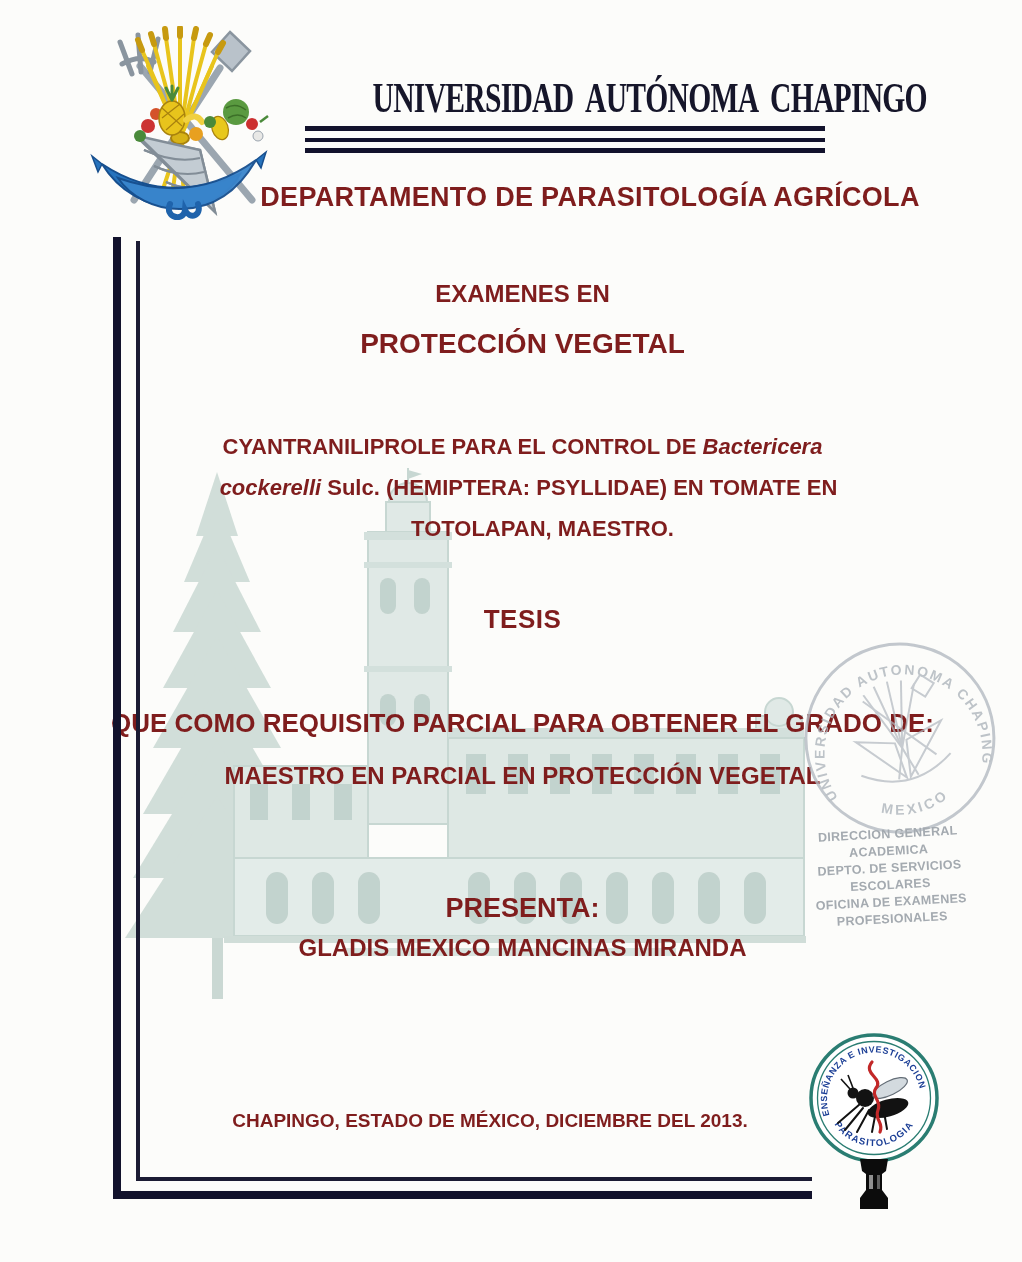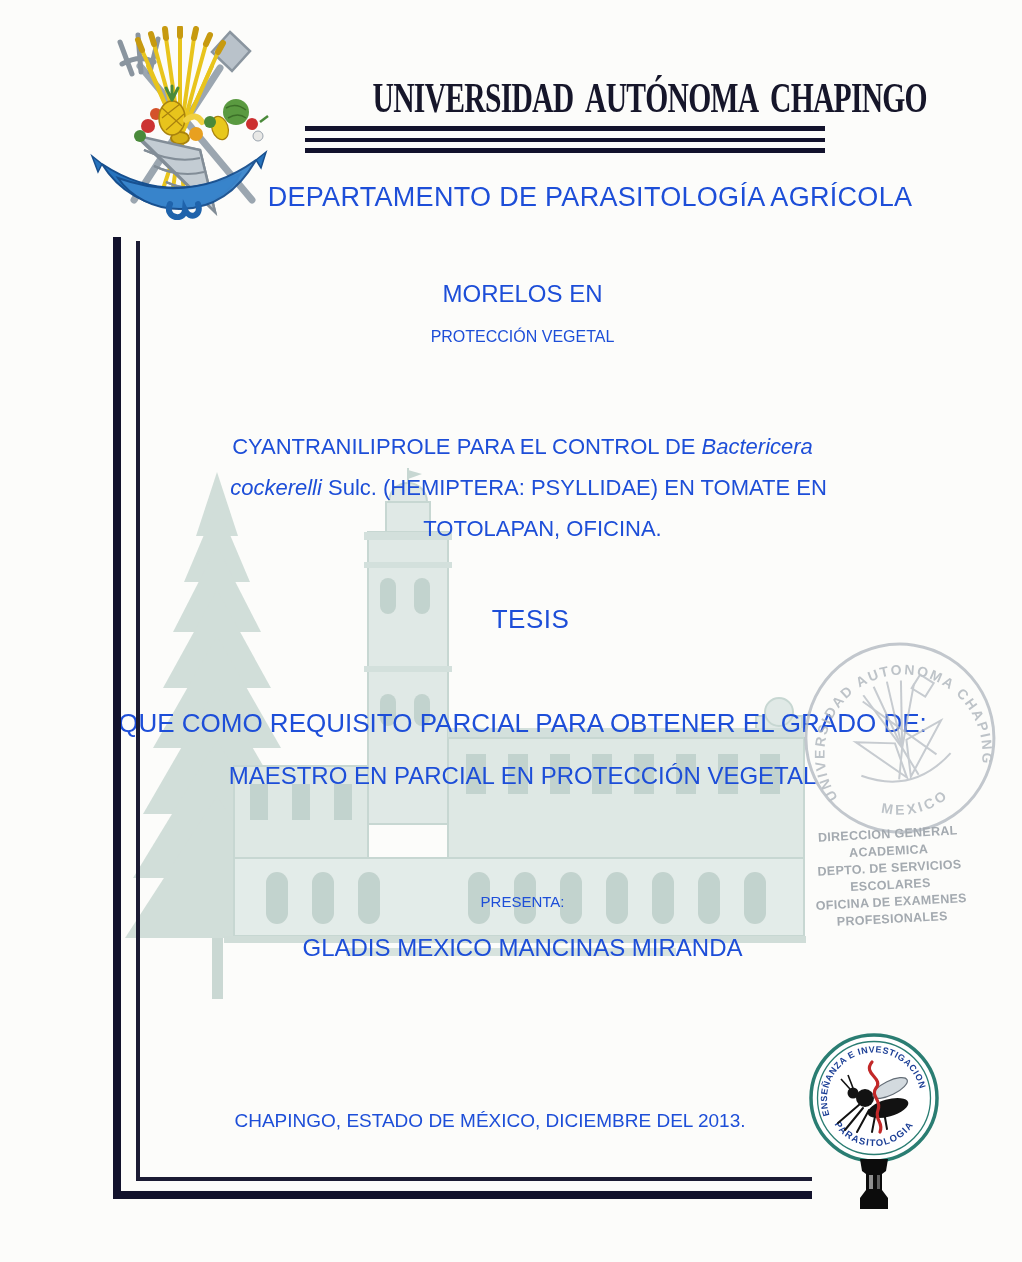--- a/index.html
+++ b/index.html
@@ -3,21 +3,21 @@
 <meta charset="utf-8">
 <style>
   html,body{margin:0;padding:0;background:#e8e8e8;}
   .page{
     position:relative; width:1022px; height:1262px; margin:0 auto;
     background:#fcfcfa; overflow:hidden;
     font-family:"Liberation Sans","DejaVu Sans",sans-serif;
     color:#1d1d35;
   }
   .abs{position:absolute;}
-  .block{position:absolute; text-align:center; font-weight:normal; color:#1d4ed8;}
+  .block{position:absolute; text-align:center; font-weight:bold; color:#7f1d1d;}
 
   
   .logo{left:88px; top:26px; width:182px; height:194px;}
   .uni-title{
     left:305px; top:74px; width:520px; text-align:center;
     font-family:"Liberation Serif","DejaVu Serif",serif;
     font-weight:bold; font-size:40px; color:#16162a;
     white-space:nowrap; word-spacing:9px; letter-spacing:-1px;
     transform:scale(0.74,1.08); transform-origin:50% 50%;
   }
@@ -42,28 +42,28 @@
   .stamp{
     left:782px; top:826px; width:216px; z-index:1;
     transform:rotate(-3deg);
     color:#a4aab0; font-weight:bold; font-size:12.5px; line-height:17px;
     text-align:center; letter-spacing:.3px;
   }
 
   
   .content{z-index:2;}
   .posgrado1{left:100px; top:280px; width:845px; font-size:24px;}
-  .posgrado2{left:100px; top:328px; width:845px; font-size:16px;}
+  .posgrado2{left:100px; top:328px; width:845px; font-size:28px;}
   .title-l1 {left:100px; top:434px; width:845px; font-size:22px;}
   .title-l2 {left:106px; top:475px; width:845px; font-size:22px;}
   .title-l3 {left:120px; top:516px; width:845px; font-size:22px;}
-  .tesis    {left:108px; top:604px; width:845px; font-size:26px; letter-spacing:.5px;}
+  .tesis    {left:100px; top:604px; width:845px; font-size:26px; letter-spacing:.5px;}
   .requirement{left:100px; top:708px; width:845px; font-size:26px;}
   .degree   {left:100px; top:762px; width:845px; font-size:24px;}
-  .presenta {left:100px; top:893px; width:845px; font-size:15px;}
+  .presenta {left:100px; top:893px; width:845px; font-size:27px;}
   .author   {left:100px; top:934px; width:845px; font-size:24px;}
   .placedate{left:100px; top:1110px; width:780px; font-size:19px;}
   .it{font-style:italic;text-align:right;}
 
   .badge{left:800px; top:1028px; width:152px; height:200px; z-index:2;}
 </style>
 </head>
 <body>
 
 <div class="page">
@@ -253,26 +253,26 @@
     </g>
   </svg>
 
   <div class="abs stamp">
     <div>DIRECCION GENERAL ACADEMICA</div>
     <div>DEPTO. DE SERVICIOS ESCOLARES</div>
     <div>OFICINA DE EXAMENES PROFESIONALES</div>
   </div>
 
   <div class="content">
-    <div class="block posgrado1">MORELOS EN</div>
+    <div class="block posgrado1">EXAMENES EN</div>
     <div class="block posgrado2">PROTECCIÓN VEGETAL</div>
 
     <div class="block title-l1"><span>CYANTRANILIPROLE PARA EL CONTROL DE </span><span class="it">Bactericera</span></div>
     <div class="block title-l2"><span class="it">cockerelli</span><span> Sulc. (HEMIPTERA: PSYLLIDAE) EN TOMATE EN</span></div>
-    <div class="block title-l3">TOTOLAPAN, OFICINA.</div>
+    <div class="block title-l3">TOTOLAPAN, MAESTRO.</div>
 
     <div class="block tesis">TESIS</div>
     <div class="block requirement">QUE COMO REQUISITO PARCIAL PARA OBTENER EL GRADO DE:</div>
     <div class="block degree">MAESTRO EN PARCIAL EN PROTECCIÓN VEGETAL</div>
     <div class="block presenta">PRESENTA:</div>
     <div class="block author">GLADIS MEXICO MANCINAS MIRANDA</div>
     <div class="block placedate">CHAPINGO, ESTADO DE MÉXICO, DICIEMBRE DEL 2013.</div>
   </div>
 
   <svg class="abs badge" viewBox="0 0 152 200" aria-hidden="true">

